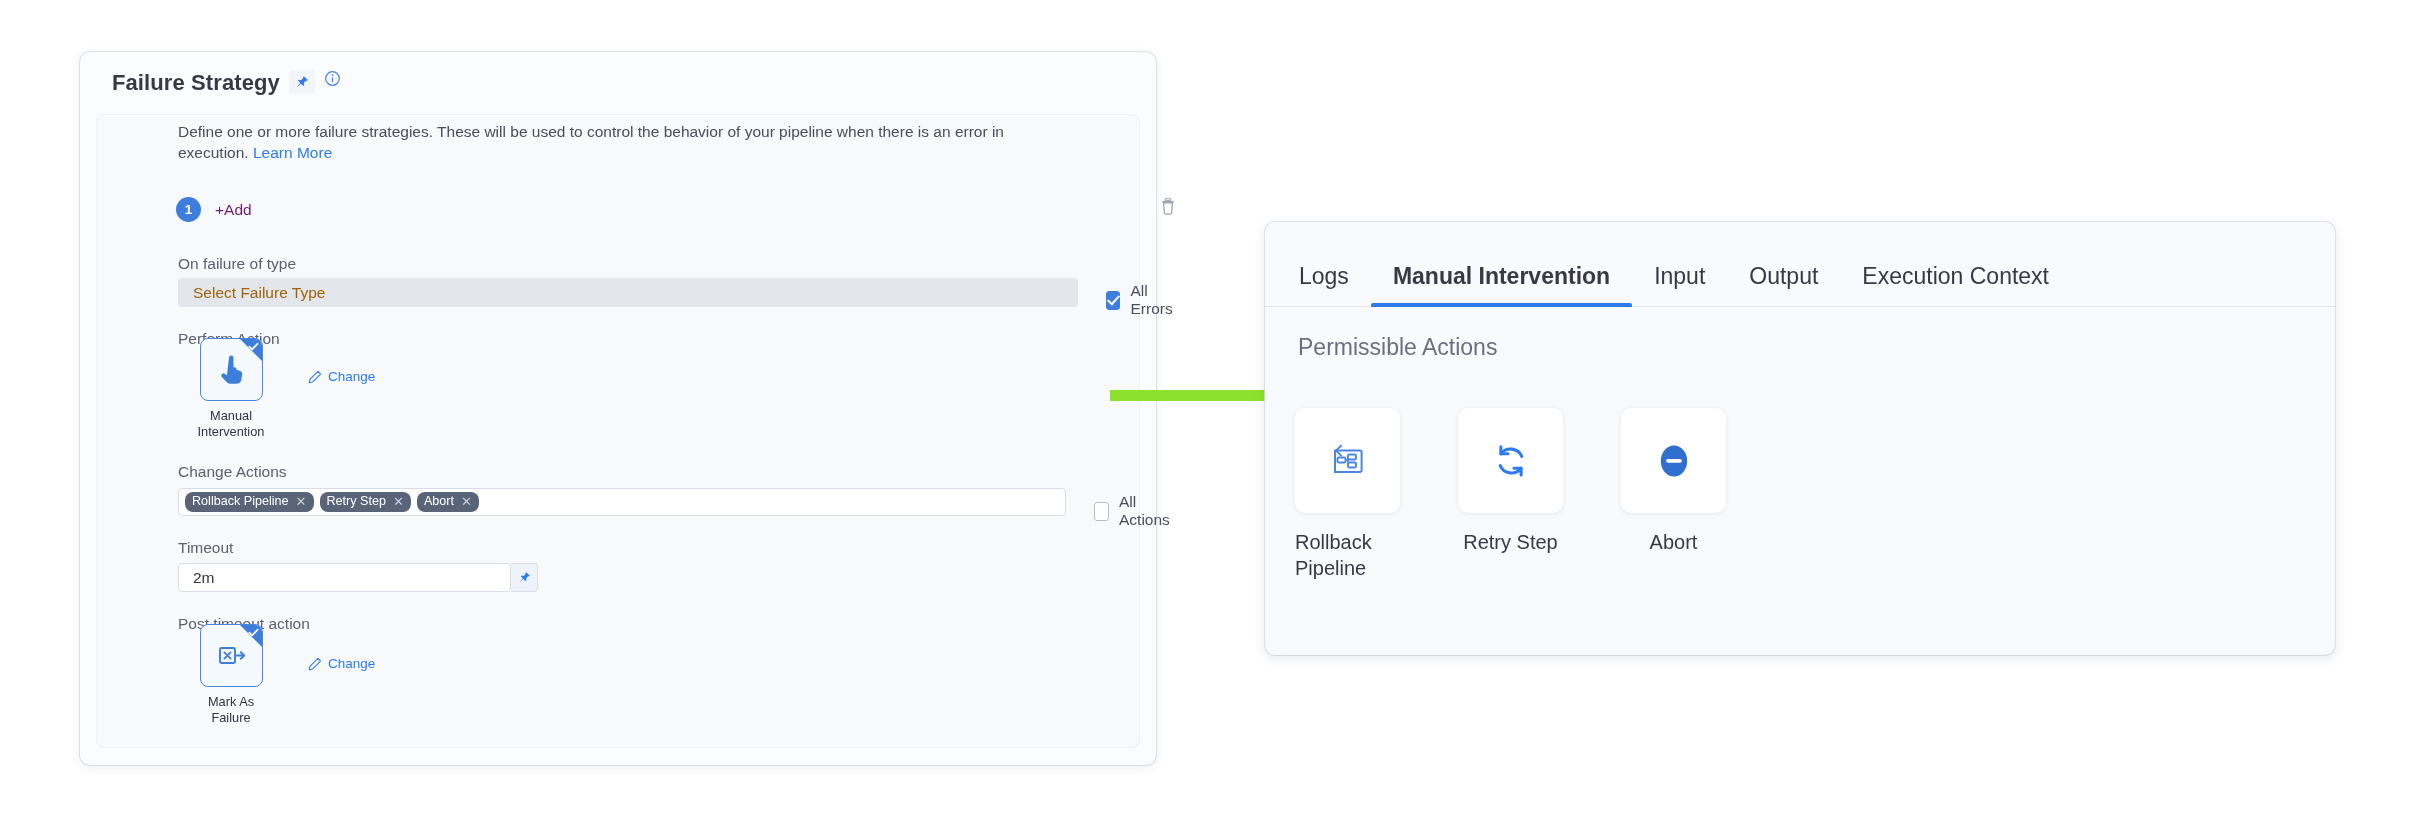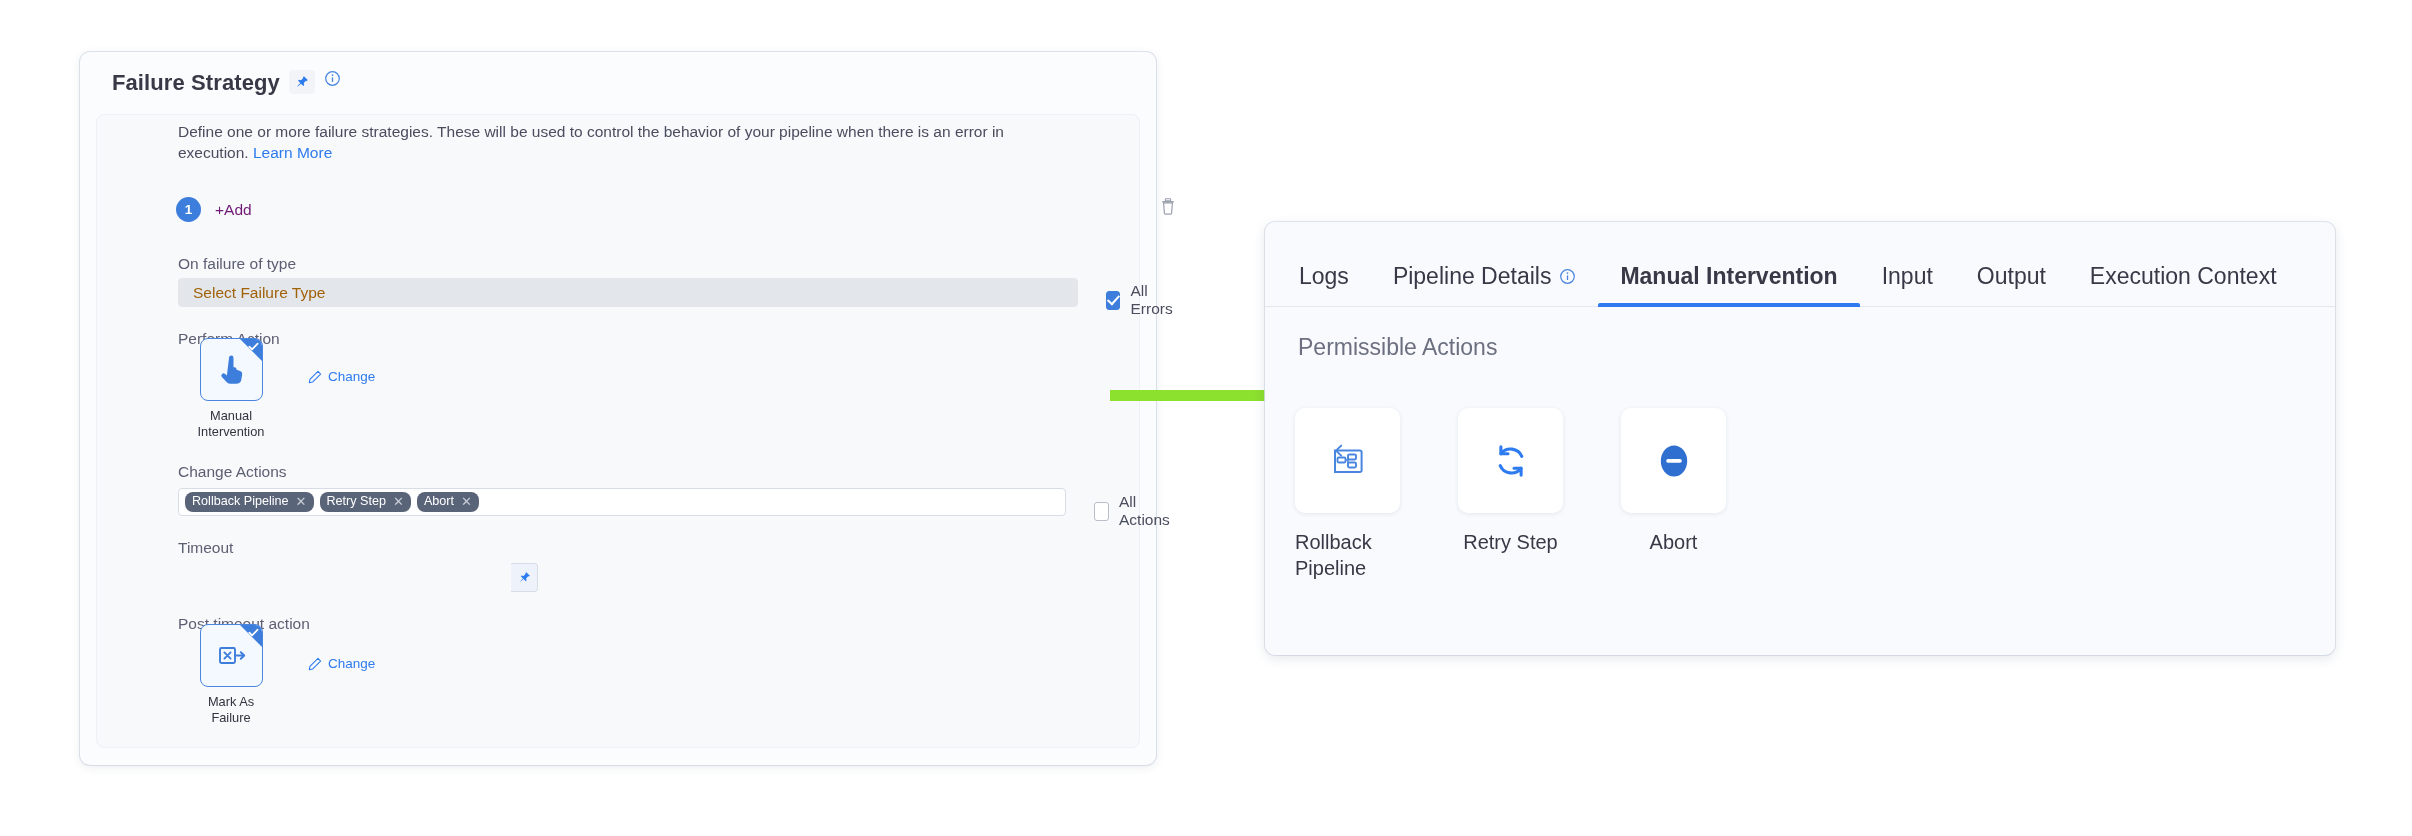--- a/index.html
+++ b/index.html
@@ -260,20 +260,23 @@
         <span>Abort</span>
         <span class="x">✕</span>
       </span>
     </div>
     <div class="cbrow" style="left:1014px; top:441px;">
       <span class="cb"></span>
       <span class="cblabel">All Actions</span>
     </div>
 
     <div class="fld-label" style="left:98px; top:487px;">Timeout</div>
+    <div class="input-box input-white" style="left:98px; top:511px; width:333px; height:29px;">
+      <span>2m</span>
+    </div>
     <div class="pinbtn-inline" style="left:431px; top:511px;">
       <svg width="13" height="13" viewBox="0 0 16 16">
         <path d="M10.2 1.4l4.4 4.4-1.1 1.1-1-.3-2.5 2.5.5 2.4-1 1-2.6-2.6L3.3 13 2.6 13.4 3 12.7l3.1-3.6L3.5 6.5l1-1 2.4.5L9.4 3.5l-.3-1z" fill="#2e7bef"></path>
       </svg>
     </div>
 
     <div class="fld-label" style="left:98px; top:563px;">Post timeout action</div>
     <div class="steptile-wrap" style="left:120px; top:572px;">
       <div class="steptile">
         <svg width="34" height="34" viewBox="0 0 34 34">
@@ -301,28 +304,20 @@
     <svg width="222" height="34" viewBox="0 0 222 34">
       <rect x="0" y="10" width="186" height="11" fill="#8ce02e"></rect>
       <path d="M180 2 L221 16.5 L180 31 Z" fill="#8ce02e"></path>
     </svg>
   </div>
 
   <div class="right-card">
     <div class="tabs">
       <div class="tab">
         <span>Logs</span>
-      </div>
-      <div class="tab">
-        <span>Pipeline Details</span>
-        <svg class="tab-info" viewBox="0 0 18 18">
-          <circle cx="9" cy="9" r="7.2" fill="none" stroke="#4a85e0" stroke-width="1.3"></circle>
-          <circle cx="9" cy="5.4" r="0.95" fill="#4a85e0"></circle>
-          <rect x="8.3" y="7.6" width="1.4" height="5.2" rx="0.7" fill="#4a85e0"></rect>
-        </svg>
       </div>
       <div class="tab active">
         <span>Manual Intervention</span>
       </div>
       <div class="tab">
         <span>Input</span>
       </div>
       <div class="tab">
         <span>Output</span>
       </div>

